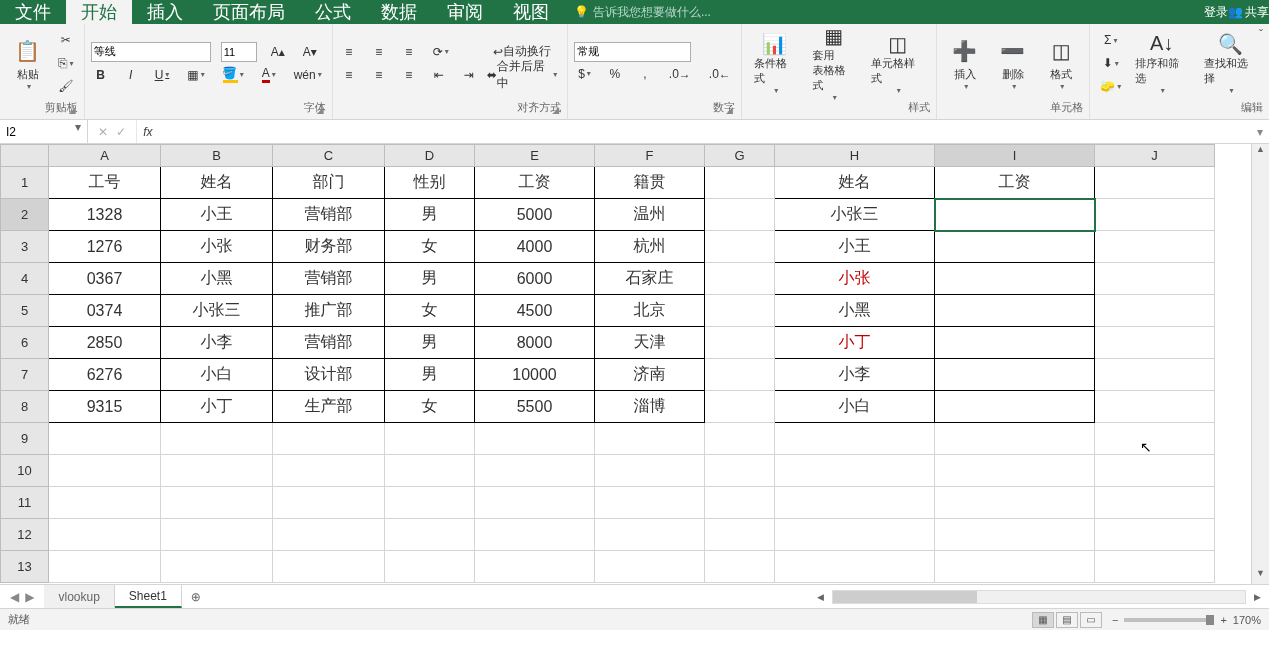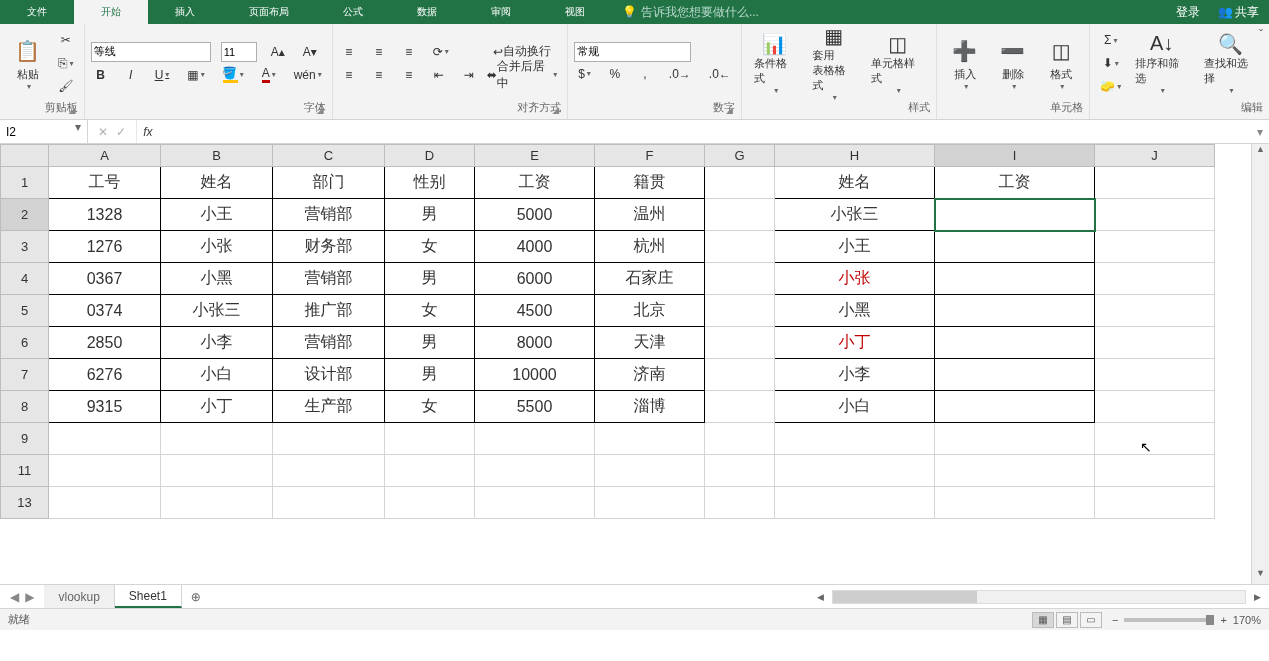--- a/index.html
+++ b/index.html
@@ -1,26 +1,26 @@
 <!DOCTYPE html>
 <html><head>
 <meta charset="utf-8">
 <style>
 * { box-sizing: border-box; margin: 0; padding: 0; font-family: "Microsoft YaHei", sans-serif; }
 body { width: 1269px; height: 661px; background: #fff; overflow: hidden; font-size: 12px; color: #333; }
 
 
 .titlebar { height: 24px; background: #217346; display: flex; align-items: stretch; color: #fff; }
-.menu-item { padding: 0 27px; display: flex; align-items: center; cursor: pointer; font-size: 10px; font-family: Liberation Mono, monospace; }
+.menu-item { padding: 0 15px; display: flex; align-items: center; cursor: pointer; font-size: 18px; font-family: Liberation Mono, monospace; }
 .menu-item.active { background: #f3f3f3; color: #217346; }
 .menu-item.file { background: #217346; color: #fff; }
 .tell-me { display: flex; align-items: center; color: #b8d8cc; margin-left: 10px; }
 .tell-me .bulb { margin-right: 4px; }
 .spacer { flex: 1; }
-.right-menu { display: flex; align-items: center; gap: 18px; padding-right: 10px; }
+.right-menu { display: flex; align-items: center; gap: 0; }
 
 
 .ribbon { height: 96px; background: #f3f3f3; border-bottom: 1px solid #d4d4d4; display: flex; position: relative; }
 .ribbon-group { border-right: 1px solid #e0e0e0; padding: 2px 6px; display: flex; flex-direction: column; height: 100%; position: relative; }
 .group-body { flex: 1; display: flex; align-items: center; gap: 4px; }
 .group-label { font-size: 11px; color: #666; text-align: right; padding-bottom: 2px; position: relative; }
 .group-label .launcher { position: absolute; right: 2px; bottom: 2px; font-size: 9px; color: #888; cursor: pointer; }
 .rb-btn { display: inline-flex; align-items: center; justify-content: center; padding: 2px 4px; cursor: pointer; border-radius: 2px; min-width: 20px; height: 22px; font-size: 12px; }
 .rb-col { display: flex; flex-direction: column; gap: 1px; }
 .rb-row { display: flex; gap: 10px; align-items: center; }
@@ -410,21 +410,47 @@
             <td></td>
             <td></td>
             <td></td>
             <td></td>
             <td></td>
             <td></td>
             <td></td>
             <td></td>
           </tr>
           <tr>
+            <th class="rowhdr">10</th>
+            <td></td>
+            <td></td>
+            <td></td>
+            <td></td>
+            <td></td>
+            <td></td>
+            <td></td>
+            <td></td>
+            <td></td>
+            <td></td>
+          </tr>
+          <tr>
             <th class="rowhdr">11</th>
+            <td></td>
+            <td></td>
+            <td></td>
+            <td></td>
+            <td></td>
+            <td></td>
+            <td></td>
+            <td></td>
+            <td></td>
+            <td></td>
+          </tr>
+          <tr>
+            <th class="rowhdr">12</th>
             <td></td>
             <td></td>
             <td></td>
             <td></td>
             <td></td>
             <td></td>
             <td></td>
             <td></td>
             <td></td>
             <td></td>

